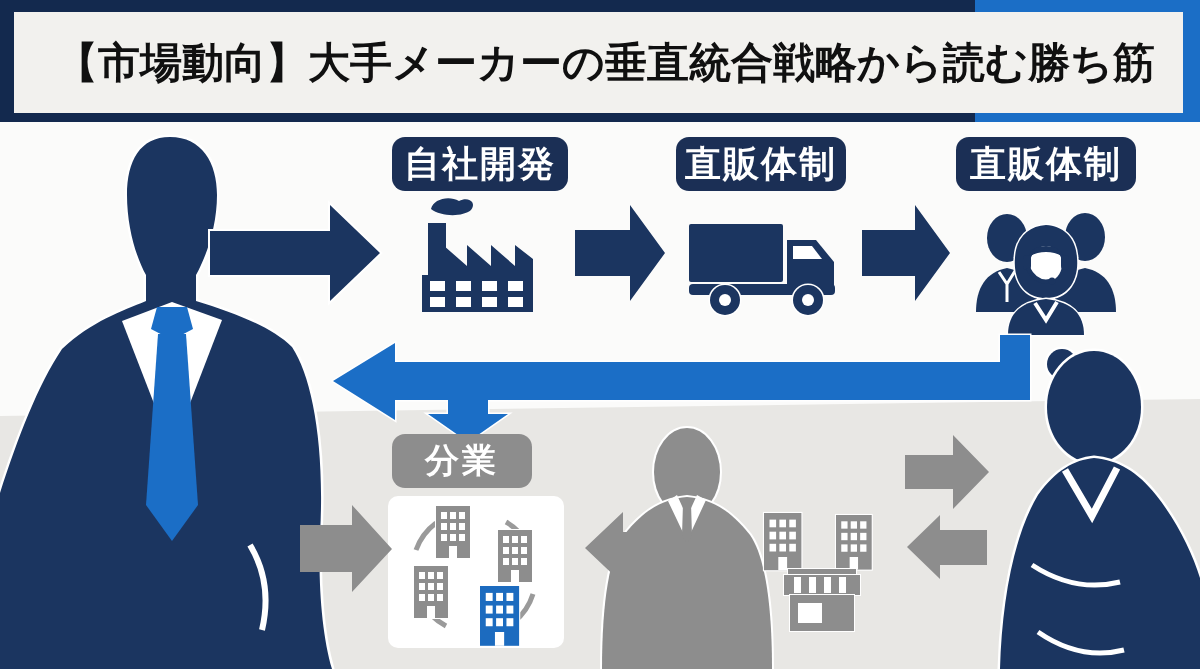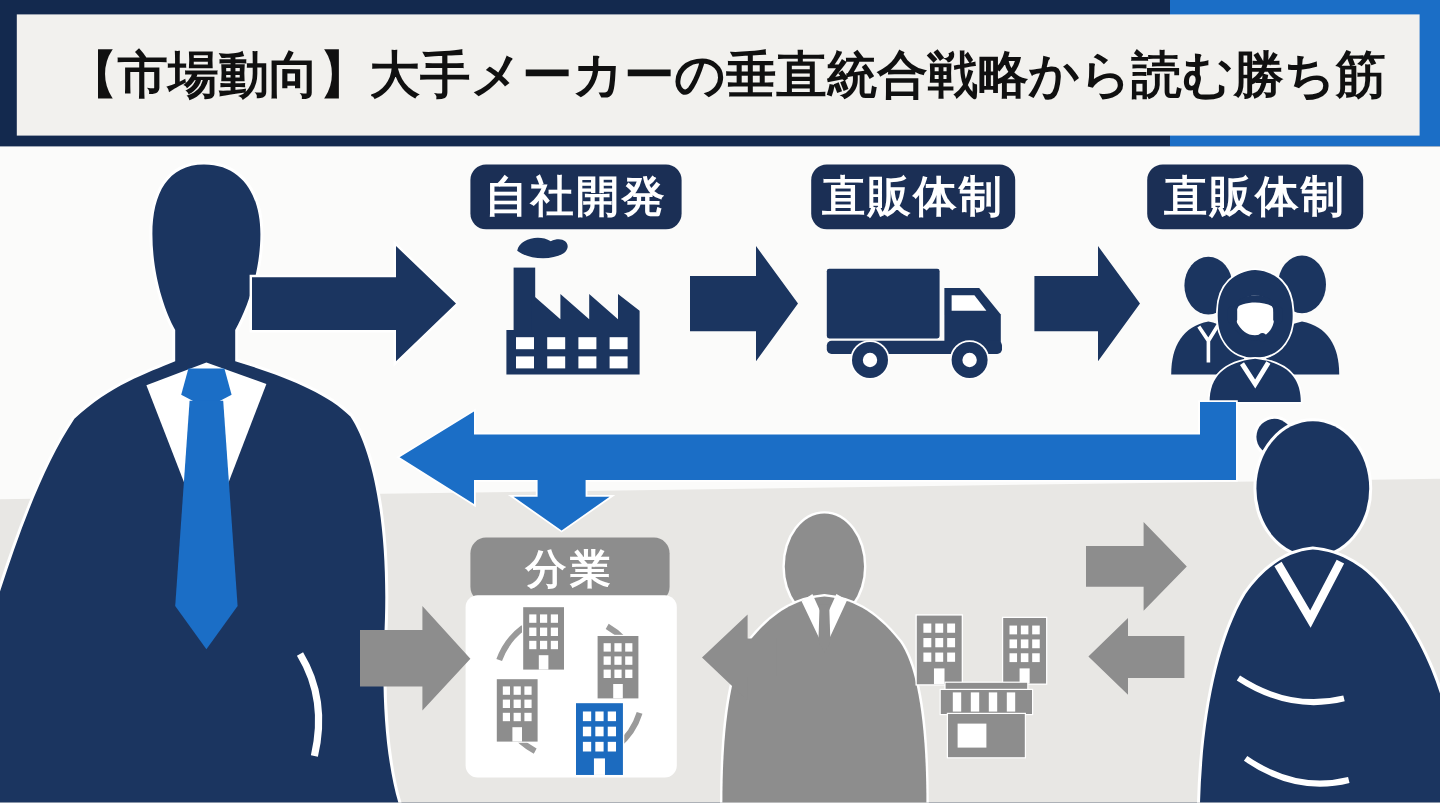--- a/index.html
+++ b/index.html
@@ -153,21 +153,21 @@
       <path d="M 58,135 C 58,114 70,102 96,99 C 122,102 134,114 134,135 Z" fill="#1b3560" stroke="#ffffff" stroke-width="3"></path>
       <path d="M 85,103 L 96,120 L 107,102" stroke="#ffffff" stroke-width="4" fill="none"></path>
     </g>
   </svg>
 
   <svg class="abs" style="left:330px;top:333px" width="705" height="112" viewBox="0 0 705 112">
     <path d="M 3,48 L 65,10 L 65,29 L 670,29 L 670,2 L 700,2 L 700,67 L 158,67 L 158,81 L 178,81
              L 138,109 L 98,81 L 118,81 L 118,67 L 65,67 L 65,87 Z" fill="#1b6ec6" stroke="#ffffff" stroke-width="3" class="outlined"></path>
   </svg>
 
-  <div class="abs pill pill-gray" style="left:392px;top:448px;width:166px;height:54px">
+  <div class="abs pill pill-gray" style="left:392px;top:434px;width:140px;height:54px">
     <span>分業</span>
   </div>
 
   <svg width="0" height="0" style="position:absolute">
     <defs>
       <g id="bldg">
         <rect x="0" y="0" width="34" height="52" fill="currentColor" stroke="#ffffff" stroke-width="2" class="outlined"></rect>
         <g fill="#ffffff">
           <rect x="5" y="6" width="6" height="7"></rect>
             <rect x="14" y="6" width="6" height="7"></rect>

